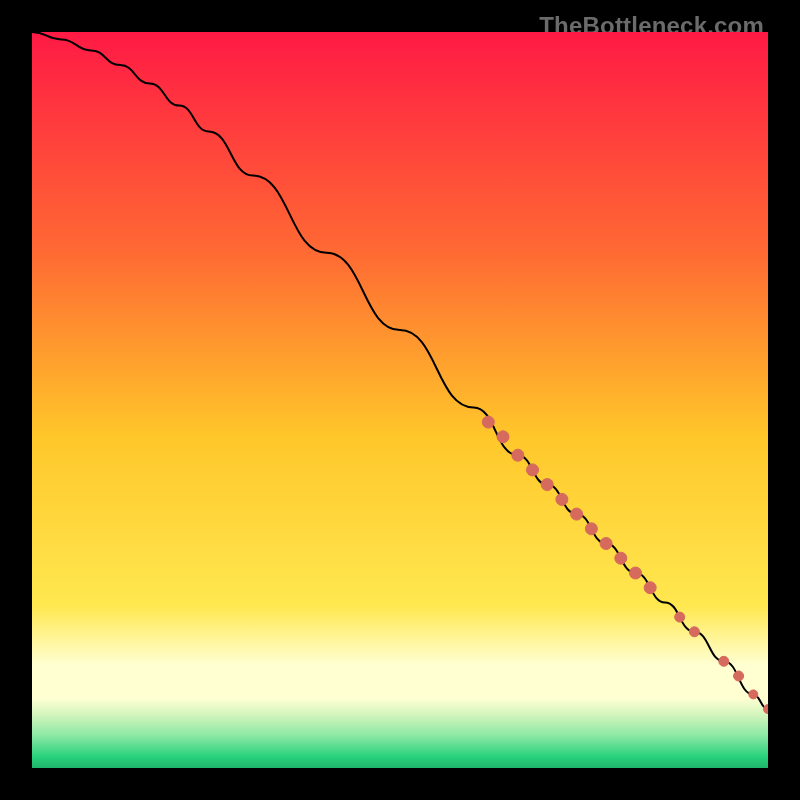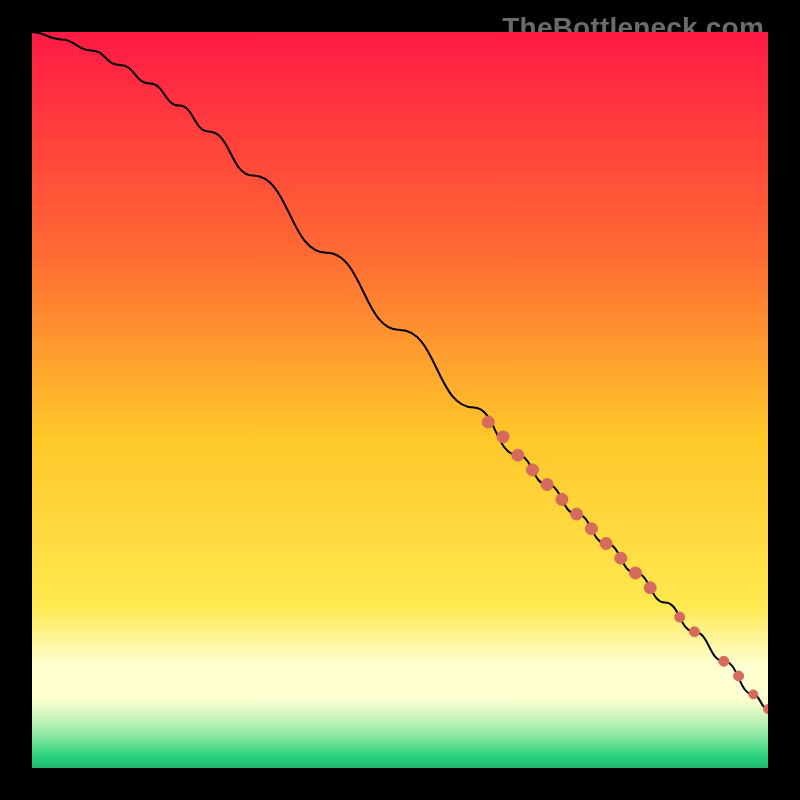--- a/index.html
+++ b/index.html
@@ -26,21 +26,21 @@
     overflow:hidden;
   }
   .gradient{
     position:absolute;
     left:0;top:0;right:0;bottom:0;
   }
   .watermark{
     position:absolute;
     top:12px;
     right:36px;
-    font-size:28px;
+    font-size:24px;
     font-weight:600;
     color:#6b6b6b;
     letter-spacing:0.2px;
   }
   svg.curve{
     position:absolute;
     left:0;top:0;
     width:736px;height:736px;
     overflow:visible;
   }

